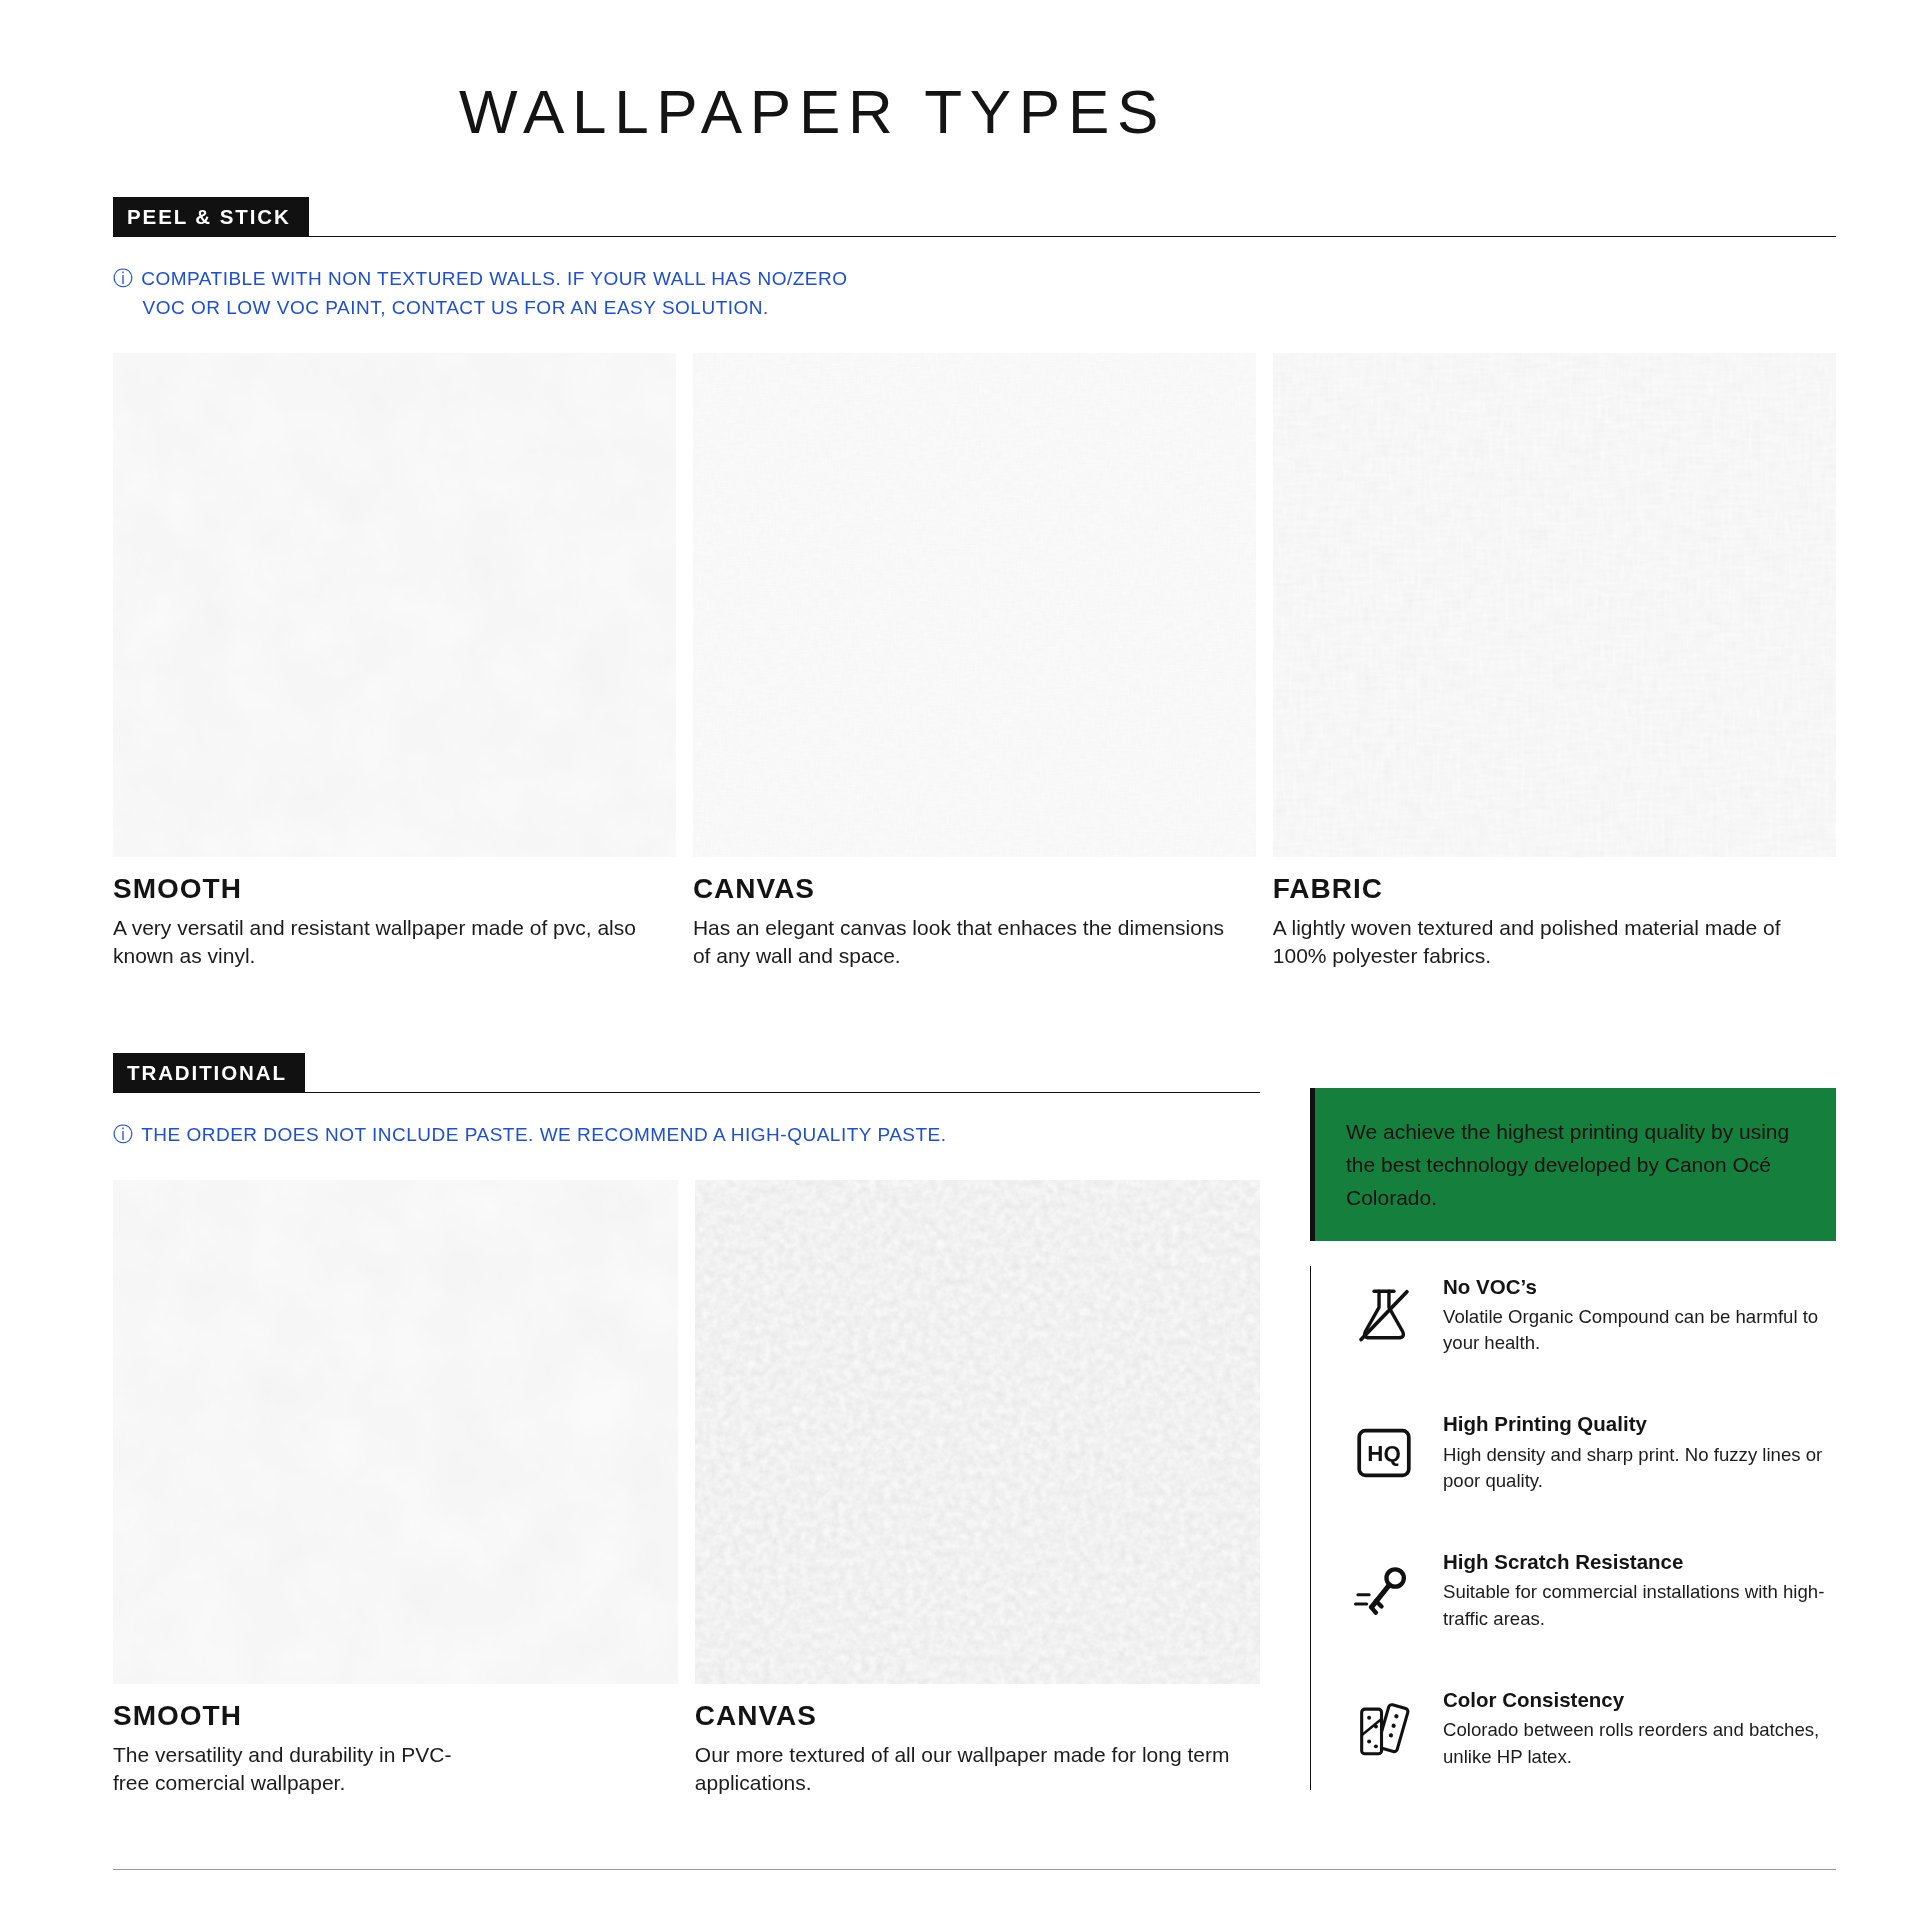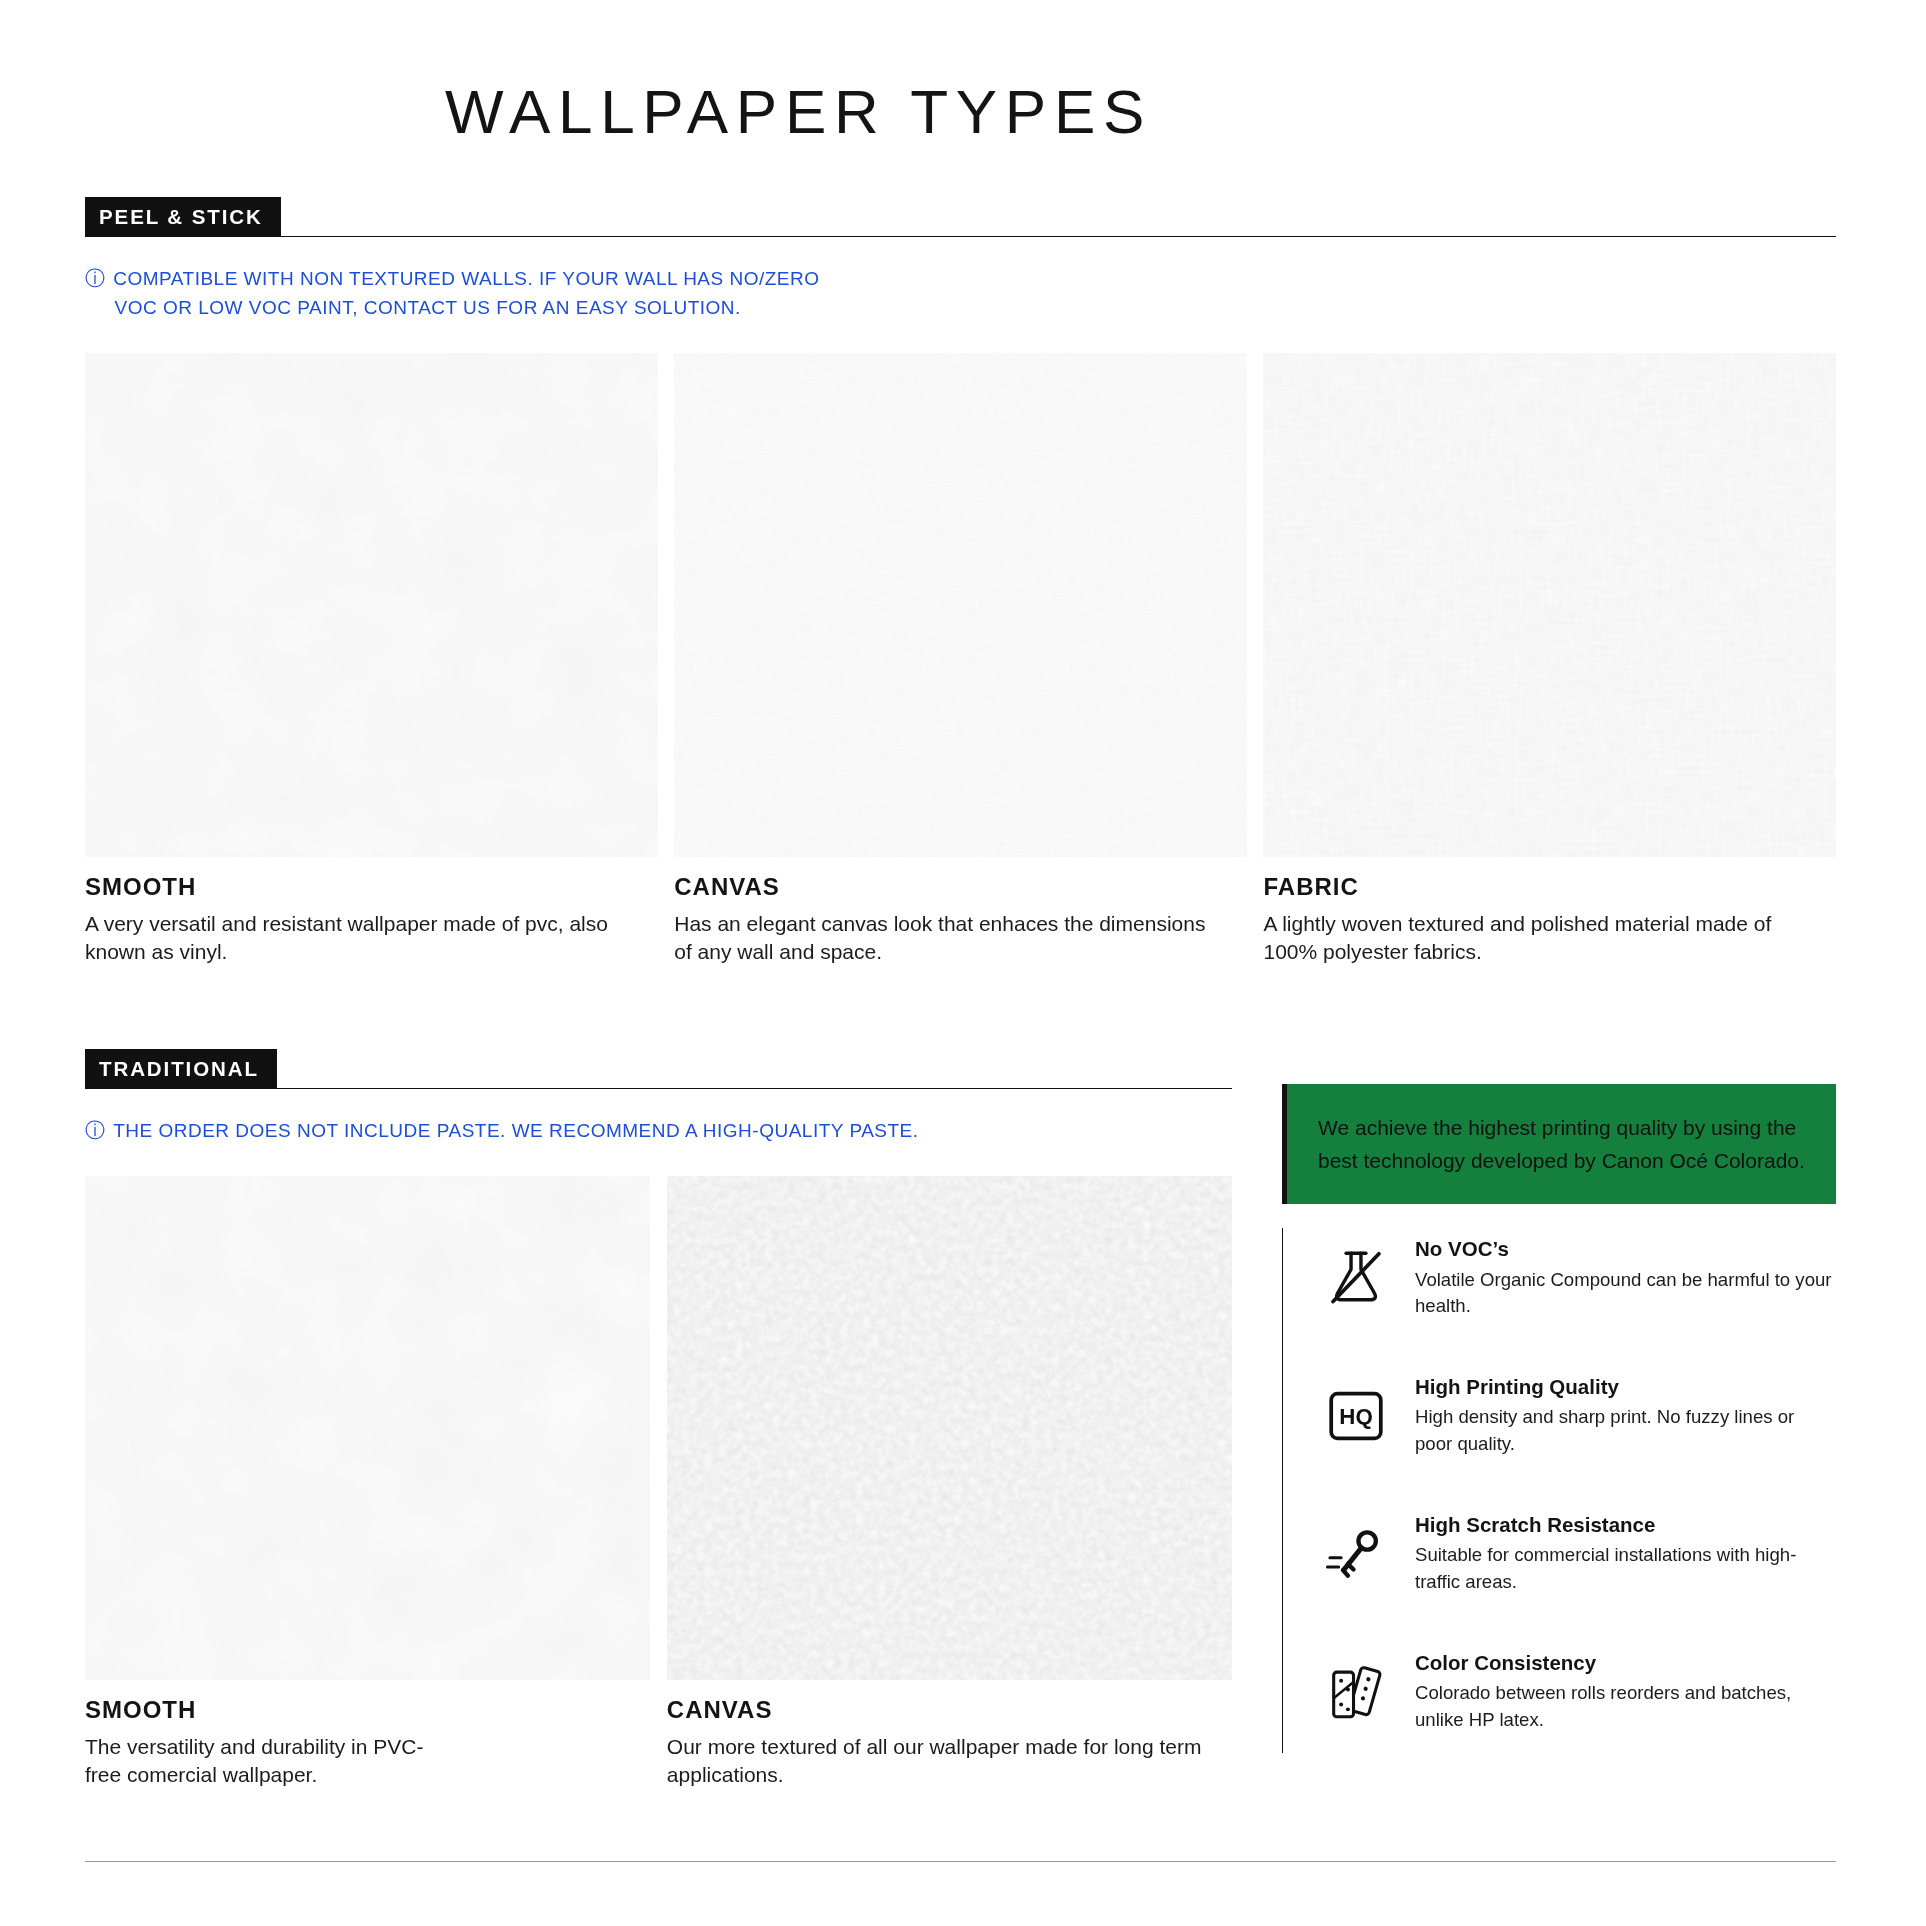--- a/index.html
+++ b/index.html
@@ -2,21 +2,21 @@
 <html style="font-size:10.3px"><head>
 <meta charset="utf-8">
 <style>
   * { margin:0; padding:0; box-sizing:border-box; }
   html, body {
     width:1926px; height:1926px;
     background:#ffffff;
     font-family:"Liberation Sans", sans-serif;
     color:#1a1a1a;
   }
-  .page { width:1926px; height:1926px; padding:76px 90px 0 85px; overflow:hidden; background:#fff; }
+  .page { width:1926px; height:1926px; padding:76px 90px 0 113px; overflow:hidden; background:#fff; }
 
   .title {
     font-size:62px; font-weight:500; letter-spacing:7.7px;
     text-align:center; transform:translateX(-162px);
     color:#141414; margin-bottom:50px; white-space:nowrap;
   }
 
   .section-head { border-bottom:1.9px solid #111; }
   .section-label {
     display:block; width:fit-content;
@@ -26,21 +26,21 @@
   }
 
   .note { margin-top:28px; font-size:19px; letter-spacing:0.5px; color:#1d4ed8; line-height:1.3; }
   .note .info-icon { font-size:20px; margin-right:7.7px; }
   .note-line2 { padding-left:29.5px; margin-top:3.9px; }
 
   .swatch-row { display:flex; gap:16.7px; margin-top:32px; }
   .swatch-card { flex:1; min-width:0; }
   .swatch { width:100%; height:504px; background:#f3f3f3; }
   .swatch svg { width:100%; height:100%; display:block; }
-  .swatch-name { font-size:24px; font-weight:700; letter-spacing:1px; margin-top:16.7px; color:#141414; }
+  .swatch-name { font-size:28px; font-weight:700; letter-spacing:1px; margin-top:16.7px; color:#141414; }
   .swatch-desc { font-size:21px; line-height:1.32; margin-top:9px; color:#1c1c1c; max-width:552px; }
 
   .bottom-area { display:flex; gap:50px; margin-top:83px; }
   .left-col { width:1147px; flex:none; }
   .right-col { flex:1; margin-top:35px; min-width:0; }
 
   .quote-box {
     background:#15803d; border-left:5.8px solid #111;
     padding:27px 28px 27px 31px;
     font-size:21px; line-height:1.58; color:#111;

